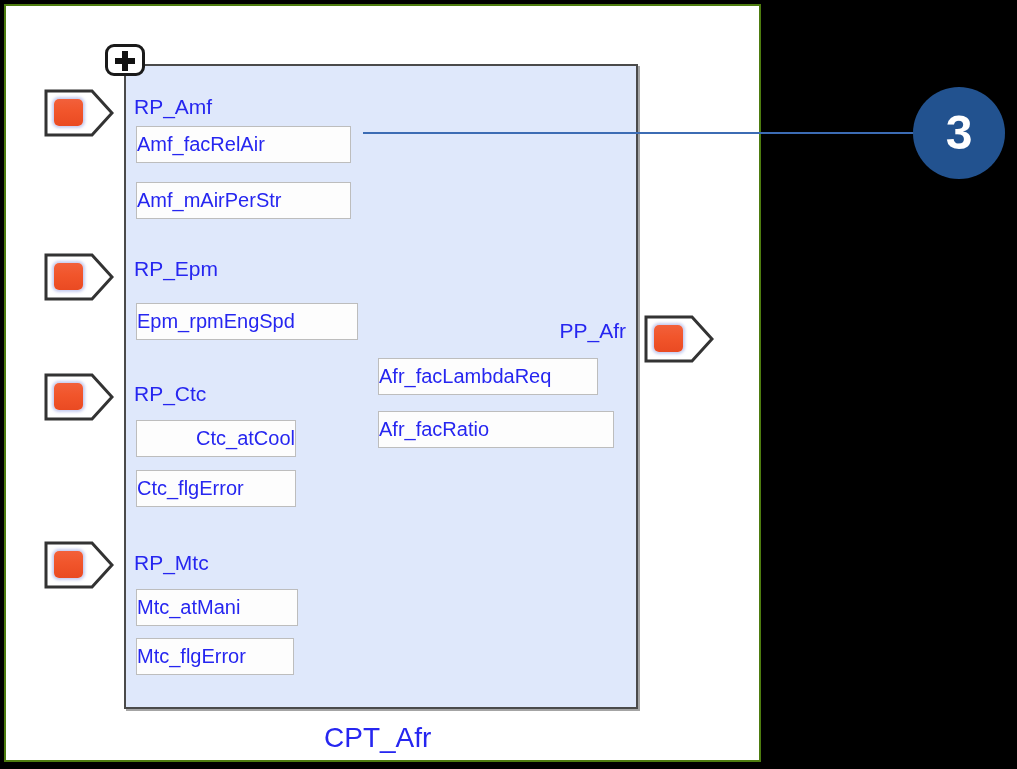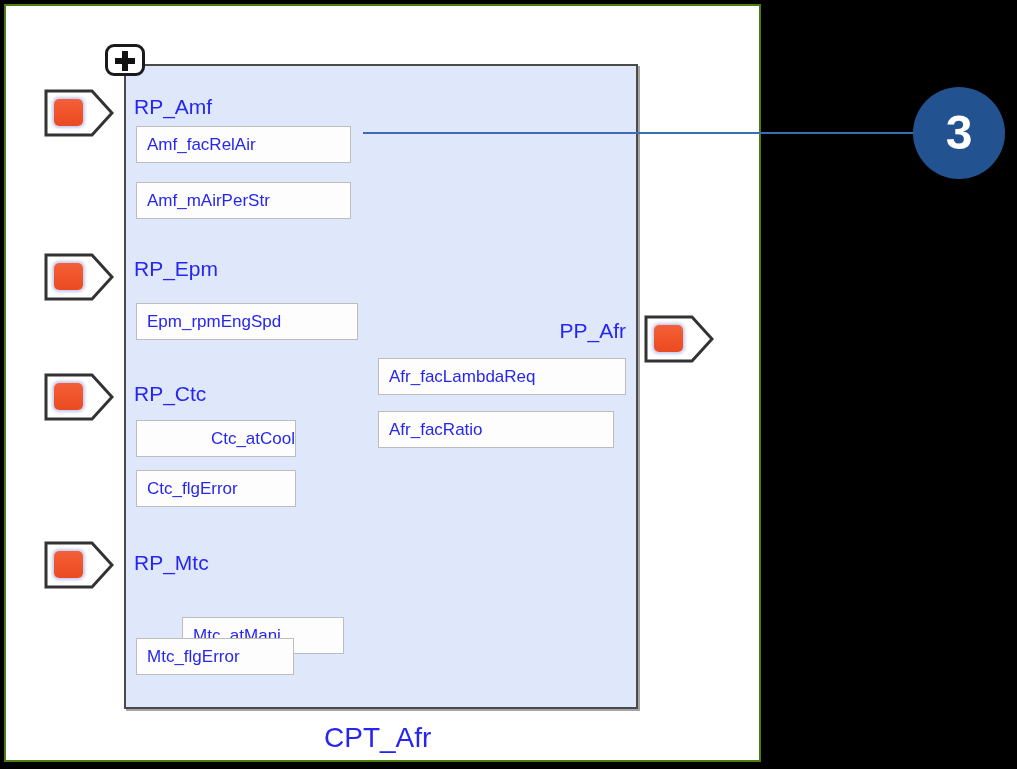--- a/index.html
+++ b/index.html
@@ -99,24 +99,24 @@
   }
   .group-label.right { text-align: right; }
 
   
   .sig-box {
     position: absolute;
     background: #fdfdfd;
     border: 1px solid #bdbdbd;
     box-sizing: border-box;
     color: #2626f0;
-    font-size: 17px;
+    font-size: 20px;
     font-family: "Liberation Sans", sans-serif;
     line-height: 35px;
-    padding-left: 10px;
+    padding-left: 0;
     white-space: nowrap;
     overflow: hidden;
     height: 37px;
   }
 
   
   #block-name {
     position: absolute;
     left: 318px;
     top: 716px;
@@ -205,31 +205,31 @@
   <div class="sig-box" style="left:130px; top:414px; width:160px;text-align:right;">Ctc_atCool</div>
   <div class="sig-box" style="left:130px; top:464px; width:160px;">Ctc_flgError</div>
 
   <div class="port" style="left:38px; top:534px;">
     <svg width="70" height="50" viewBox="0 0 70 50">
       <path d="M2,3 L48,3 L68,25 L48,47 L2,47 Z" fill="#ffffff" stroke="#333333" stroke-width="3"></path>
     </svg>
     <div class="port-chip"></div>
   </div>
   <div class="group-label" style="left:128px; top:545px;">RP_Mtc</div>
-  <div class="sig-box" style="left:130px; top:611px; width:162px;margin-left:46px;">Mtc_atMani</div>
+  <div class="sig-box" style="left:130px; top:583px; width:162px;">Mtc_atMani</div>
   <div class="sig-box" style="left:130px; top:632px; width:158px;">Mtc_flgError</div>
 
   <div class="port" style="left:638px; top:308px;">
     <svg width="70" height="50" viewBox="0 0 70 50">
       <path d="M2,3 L48,3 L68,25 L48,47 L2,47 Z" fill="#ffffff" stroke="#333333" stroke-width="3"></path>
     </svg>
     <div class="port-chip"></div>
   </div>
   <div class="group-label right" style="left:440px; top:313px; width:180px;">PP_Afr</div>
-  <div class="sig-box" style="left:372px; top:352px; width:248px;">Afr_facLambdaReq</div>
+  <div class="sig-box" style="left:372px; top:352px; width:220px;">Afr_facLambdaReq</div>
   <div class="sig-box" style="left:372px; top:405px; width:236px;">Afr_facRatio</div>
 
   <div id="block-name">CPT_Afr</div>
 
 </div>
 
 <div id="callout-line"></div>
 <div id="callout-badge">3</div>
 
 </body></html>

